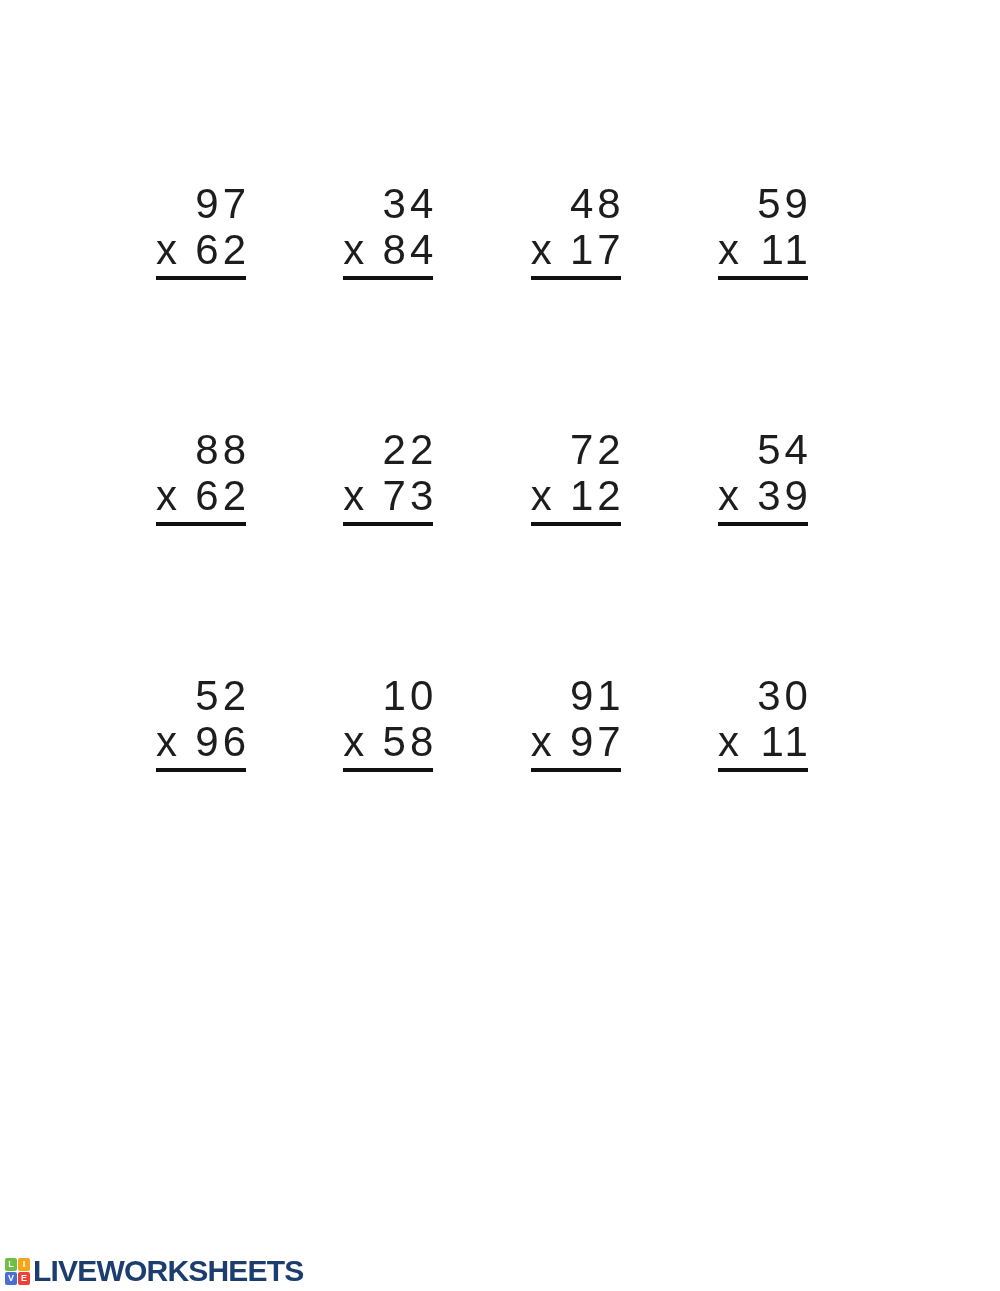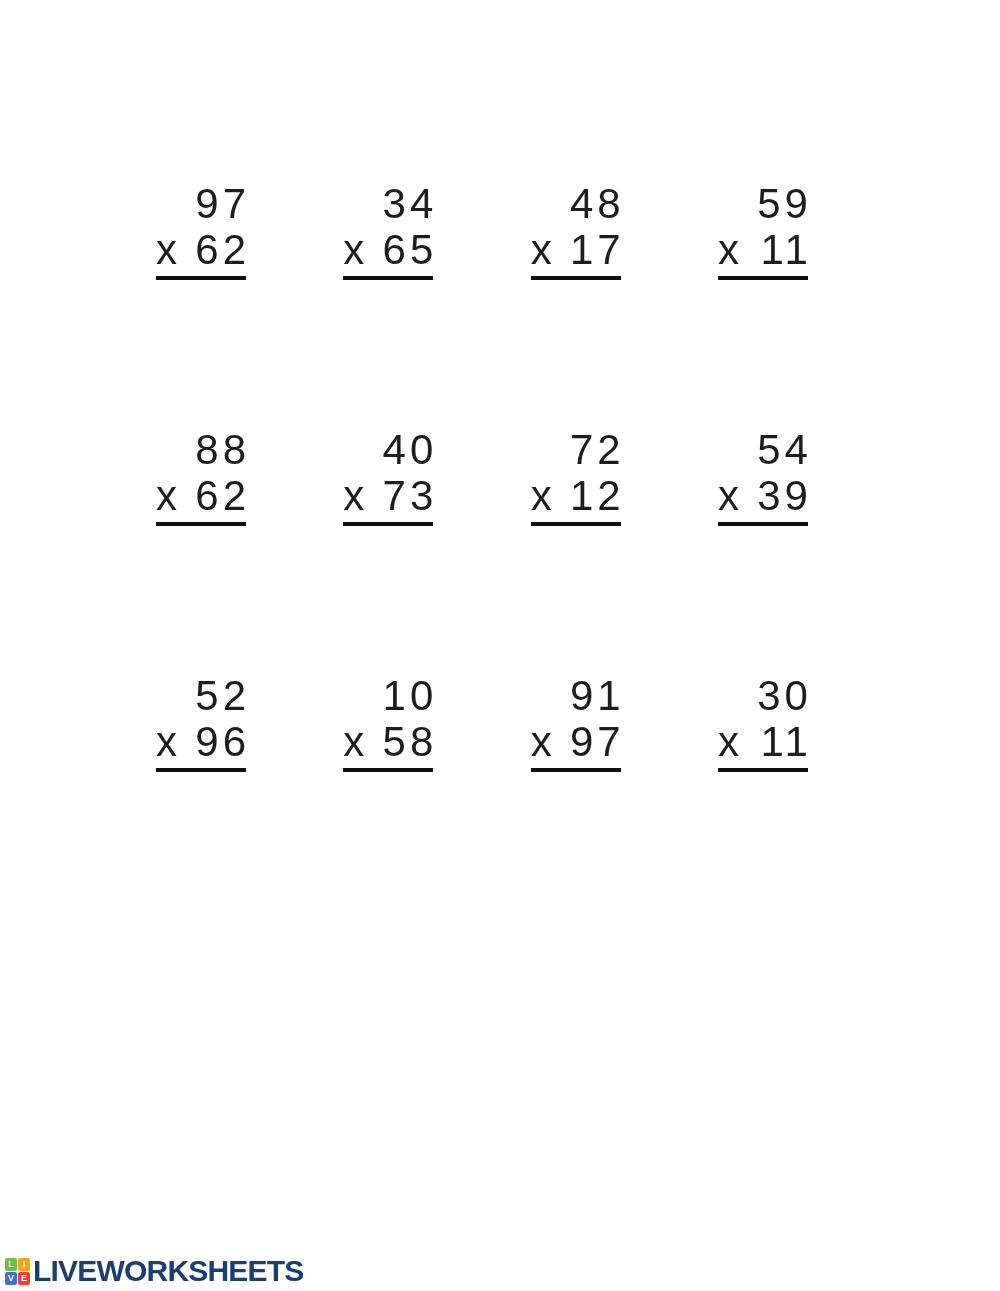--- a/index.html
+++ b/index.html
@@ -99,21 +99,21 @@
       <div class="bottom-row">
         <span class="operator">x</span>
         <span class="bottom-number">62</span>
       </div>
     </div>
 
     <div class="problem">
       <div class="top-number">34</div>
       <div class="bottom-row">
         <span class="operator">x</span>
-        <span class="bottom-number">65</span>
+        <span class="bottom-number">84</span>
       </div>
     </div>
 
     <div class="problem">
       <div class="top-number">48</div>
       <div class="bottom-row">
         <span class="operator">x</span>
         <span class="bottom-number">17</span>
       </div>
     </div>
@@ -128,21 +128,21 @@
 
     <div class="problem">
       <div class="top-number">88</div>
       <div class="bottom-row">
         <span class="operator">x</span>
         <span class="bottom-number">62</span>
       </div>
     </div>
 
     <div class="problem">
-      <div class="top-number">40</div>
+      <div class="top-number">22</div>
       <div class="bottom-row">
         <span class="operator">x</span>
         <span class="bottom-number">73</span>
       </div>
     </div>
 
     <div class="problem">
       <div class="top-number">72</div>
       <div class="bottom-row">
         <span class="operator">x</span>

